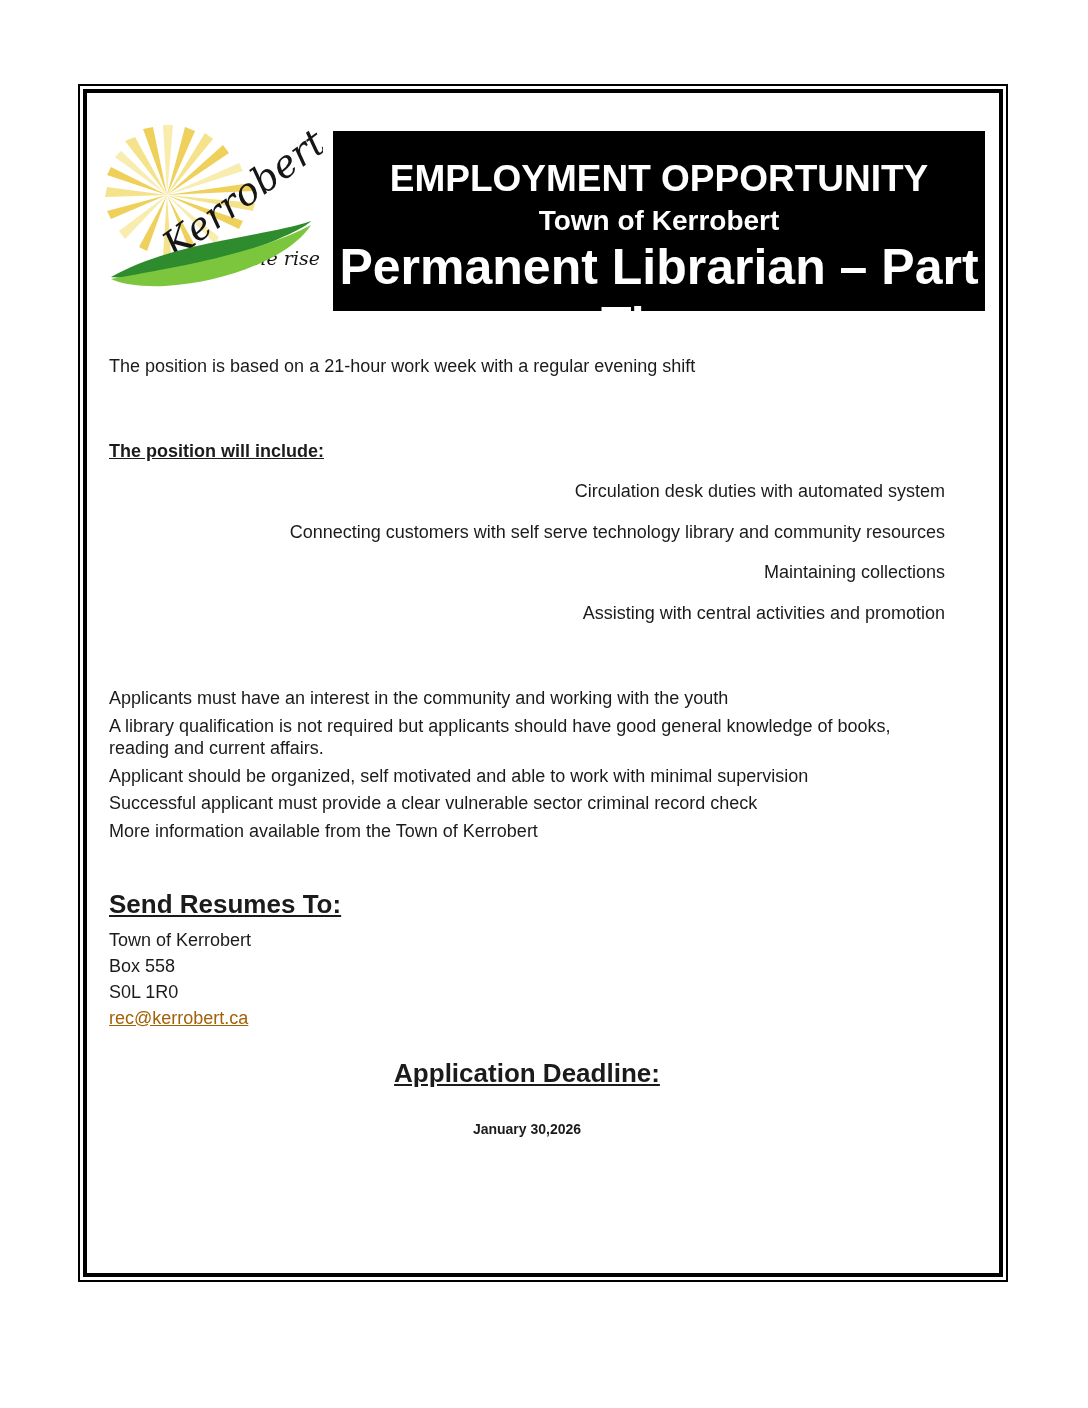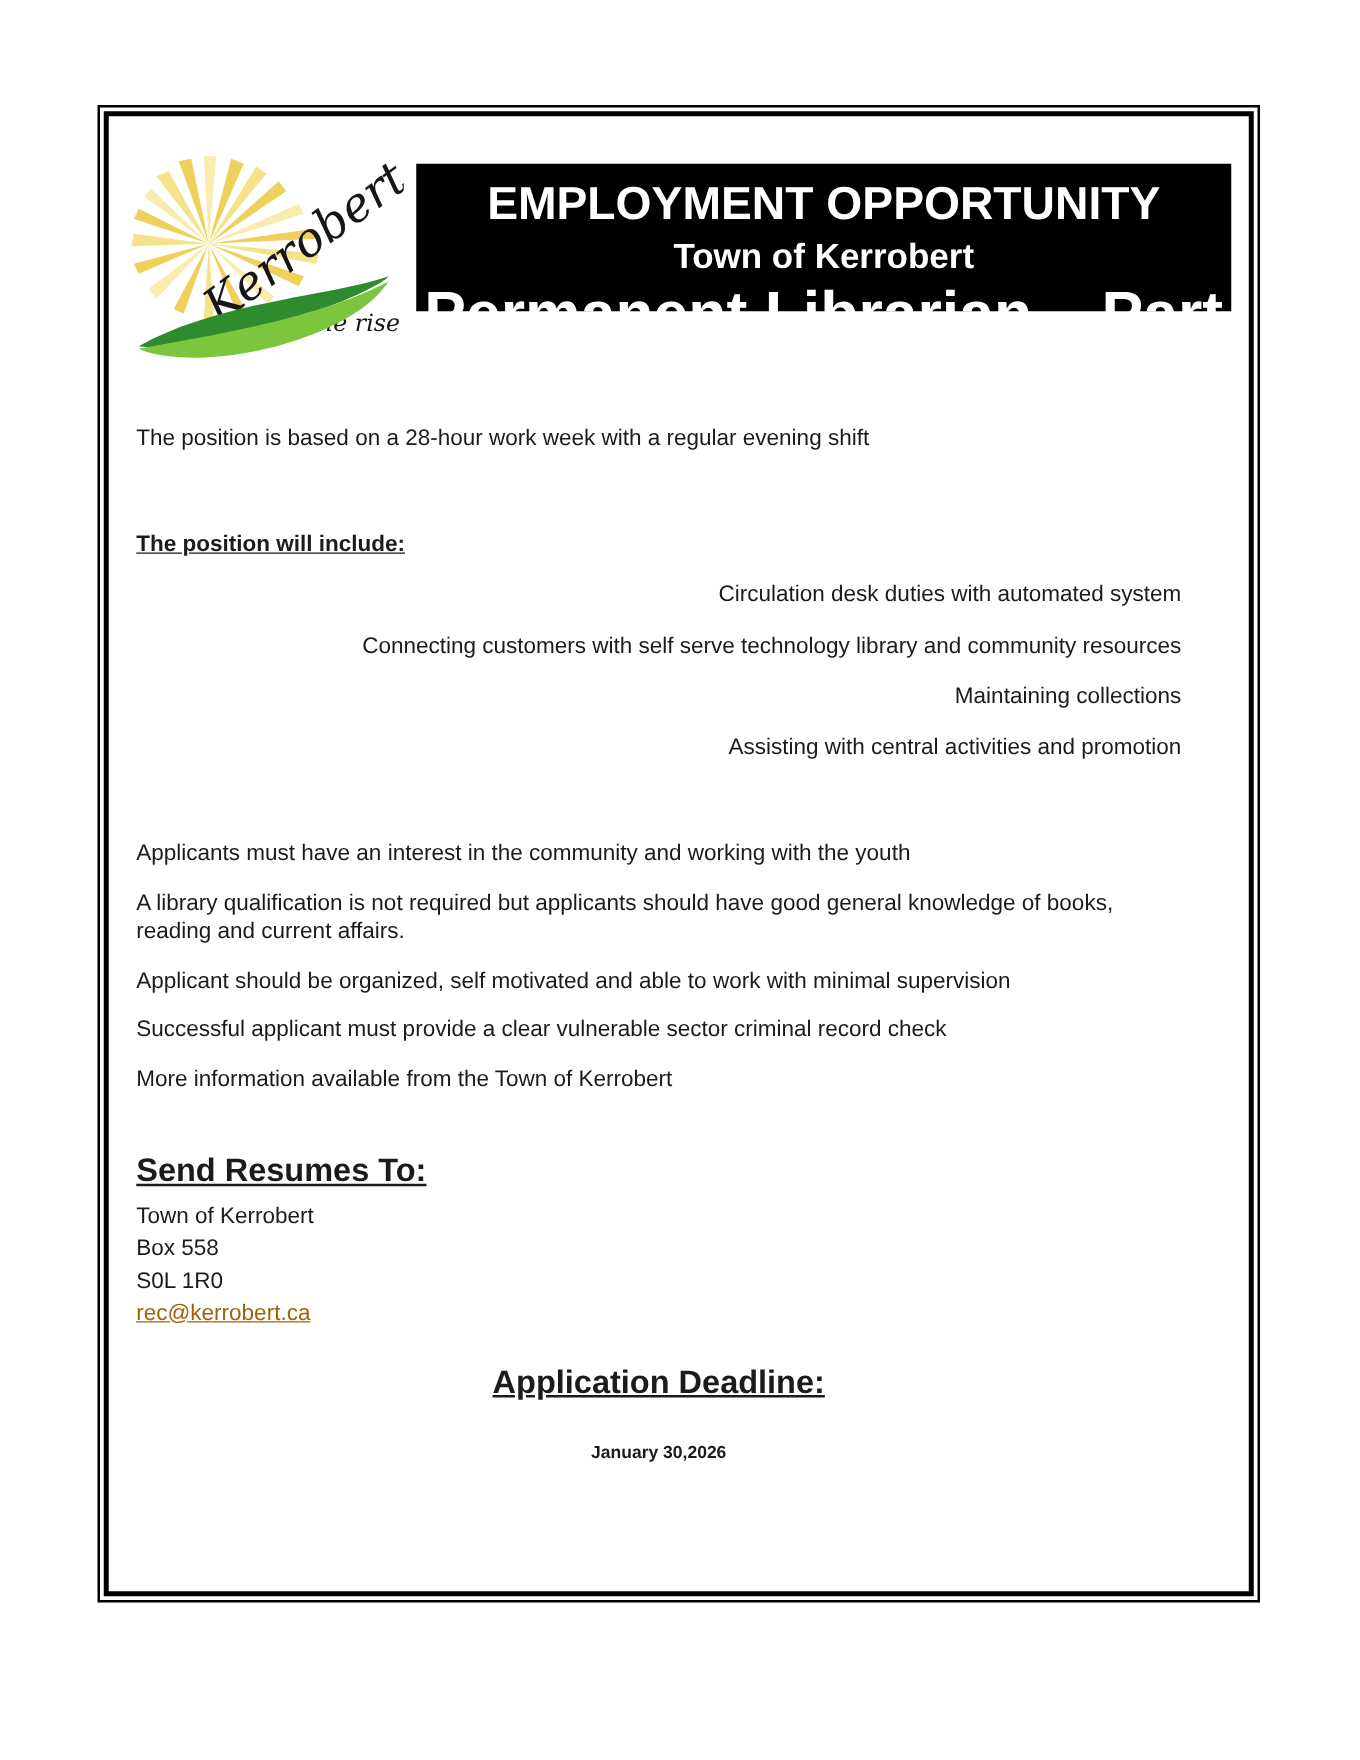--- a/index.html
+++ b/index.html
@@ -48,24 +48,24 @@
     position: relative;
   }
   .logo svg { width: 100%; height: 100%; display: block; }
 
   .title-box {
     flex: 1 1 auto;
     margin-left: 10px;
     background: #000000;
     color: #ffffff;
     text-align: center;
-    height: 118px;
+    height: 180px;
     margin-top: 8px;
     box-sizing: border-box;
-    padding-top: 12px;
+    padding-top: 28px;
   }
   .title-line1 {
     font-size: 37px;
     font-weight: bold;
     letter-spacing: 0px;
     line-height: 1.1;
   }
   .title-line2 {
     font-size: 28px;
     font-weight: bold;
@@ -87,21 +87,21 @@
   }
   .para { margin: 0; }
   .intro { margin-top: 44px; }
   .include-heading {
     margin-top: 62px;
     font-weight: bold;
     text-decoration: underline;
   }
   .include-item { margin-top: 18px; text-align: right; }
   .req-first { margin-top: 63px; }
-  .req { margin-top: 17px; }
+  .req { margin-top: 5px; }
 
   .send-heading {
     margin-top: 46px;
     font-size: 26px;
     font-weight: bold;
     text-decoration: underline;
   }
   .address {
     margin-top: 6px;
     line-height: 26px;
@@ -177,21 +177,21 @@
 
         <div class="title-box">
           <div class="title-line1">EMPLOYMENT OPPORTUNITY</div>
           <div class="title-line2">Town of Kerrobert</div>
           <div class="title-line3">Permanent Librarian – Part Time</div>
         </div>
       </div>
 
       <div class="content">
 
-        <p class="para intro">The position is based on a 28-hour work week with a regular evening shift</p>
+        <p class="para intro">The position is based on a 21-hour work week with a regular evening shift</p>
 
         <p class="para include-heading">The position will include:</p>
 
         <p class="para include-item">Circulation desk duties with automated system</p>
         <p class="para include-item">Connecting customers with self serve technology library and community resources</p>
         <p class="para include-item">Maintaining collections</p>
         <p class="para include-item">Assisting with central activities and promotion</p>
 
         <p class="para req-first">Applicants must have an interest in the community and working with the youth</p>
         <p class="para req">A library qualification is not required but applicants should have good general knowledge of books, reading and current affairs.</p>

